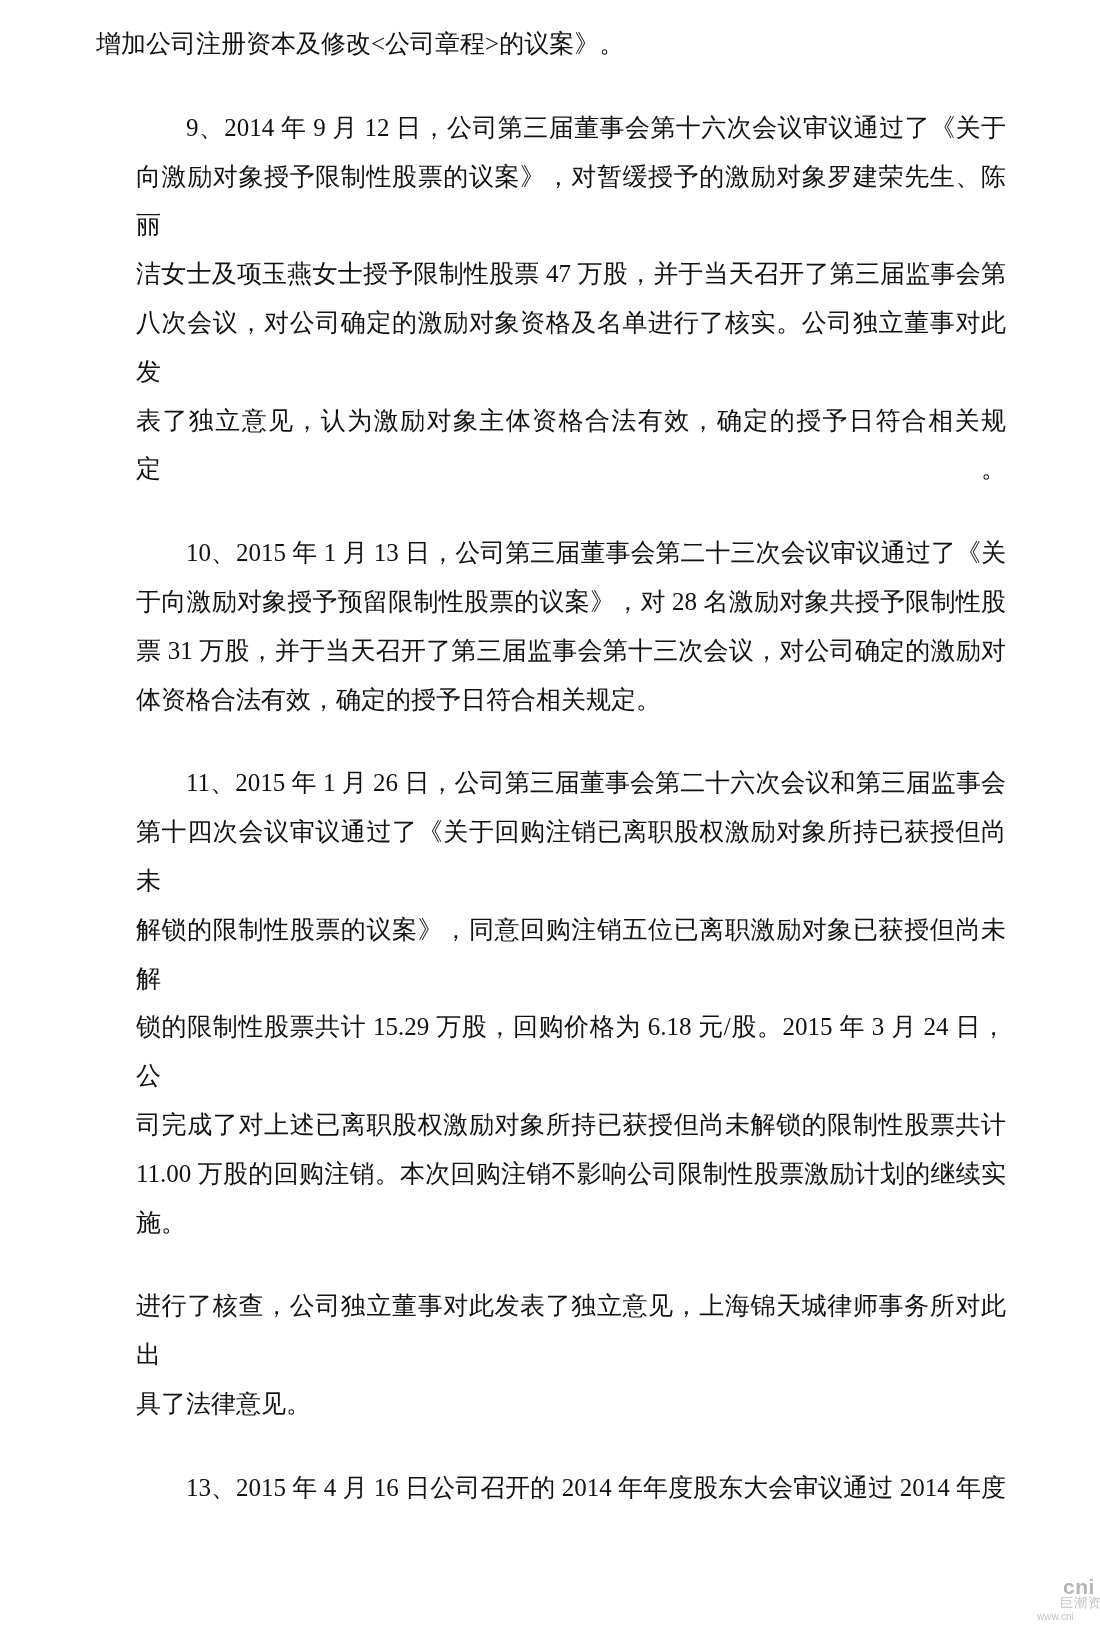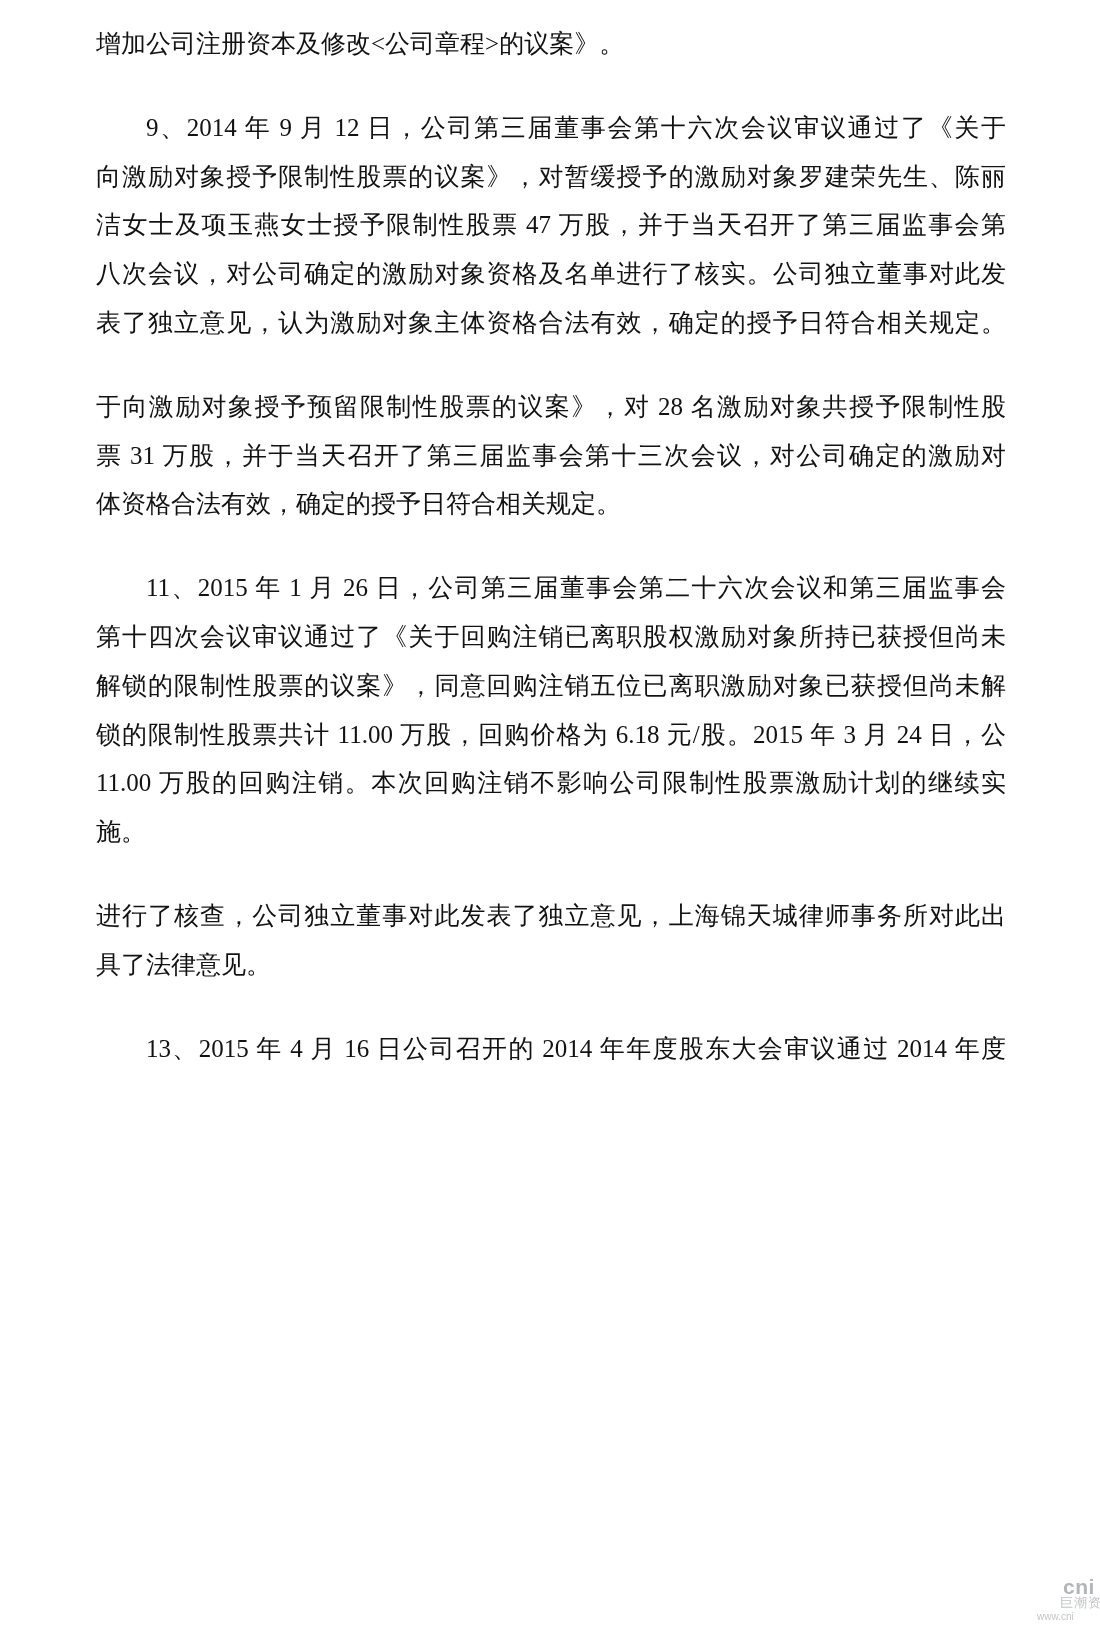--- a/index.html
+++ b/index.html
@@ -18,21 +18,21 @@
   .doc {
     position: absolute;
     left: 96px;
     top: 20px;
     width: 910px;
     color: #121212;
     font-size: 25px;
     line-height: 48.8px;
   }
   .para { margin: 0; }
-  .para + .para { margin-top: 35px; }
+  .para + .para { margin-top: 35px; margin-left: 40px; }
   .line {
     text-align: justify;
     text-align-last: justify;
   }
   .line.last { text-align-last: left; }
   .line.indent { text-indent: 2em; }
   .watermark {
     position: absolute;
     left: 1037px;
     top: 1578px;
@@ -76,30 +76,32 @@
 
     <p class="para">
       <span class="line indent" style="display: block;">9、2014 年 9 月 12 日，公司第三届董事会第十六次会议审议通过了《关于</span>
       <span class="line" style="display: block;">向激励对象授予限制性股票的议案》，对暂缓授予的激励对象罗建荣先生、陈丽</span>
       <span class="line" style="display: block;">洁女士及项玉燕女士授予限制性股票 47 万股，并于当天召开了第三届监事会第</span>
       <span class="line" style="display: block;">八次会议，对公司确定的激励对象资格及名单进行了核实。公司独立董事对此发</span>
       <span class="line" style="display: block;">表了独立意见，认为激励对象主体资格合法有效，确定的授予日符合相关规定。</span>
     </p>
 
     <p class="para">
+      <span class="line indent" style="display: block;">10、2015 年 1 月 13 日，公司第三届董事会第二十三次会议审议通过了《关</span>
       <span class="line" style="display: block;">于向激励对象授予预留限制性股票的议案》，对 28 名激励对象共授予限制性股</span>
       <span class="line" style="display: block;">票 31 万股，并于当天召开了第三届监事会第十三次会议，对公司确定的激励对</span>
       <span class="line last" style="display: block;">体资格合法有效，确定的授予日符合相关规定。</span>
     </p>
 
     <p class="para">
       <span class="line indent" style="display: block;">11、2015 年 1 月 26 日，公司第三届董事会第二十六次会议和第三届监事会</span>
       <span class="line" style="display: block; font-family: Liberation Serif, serif;">第十四次会议审议通过了《关于回购注销已离职股权激励对象所持已获授但尚未</span>
       <span class="line" style="display: block;">解锁的限制性股票的议案》，同意回购注销五位已离职激励对象已获授但尚未解</span>
-      <span class="line" style="display: block;">锁的限制性股票共计 11.00 万股，回购价格为 6.18 元/股。2015 年 3 月 24 日，公</span>
+      <span class="line" style="display: block;">锁的限制性股票共计 15.29 万股，回购价格为 6.18 元/股。2015 年 3 月 24 日，公</span>
+      <span class="line" style="display: block;">司完成了对上述已离职股权激励对象所持已获授但尚未解锁的限制性股票共计</span>
       <span class="line" style="display: block;">11.00 万股的回购注销。本次回购注销不影响公司限制性股票激励计划的继续实</span>
       <span class="line last" style="display: block;">施。</span>
     </p>
 
 
     <p class="para">
       <span class="line" style="display: block;">进行了核查，公司独立董事对此发表了独立意见，上海锦天城律师事务所对此出</span>
       <span class="line last" style="display: block; font-family: Liberation Serif, serif;">具了法律意见。</span>
     </p>
 

